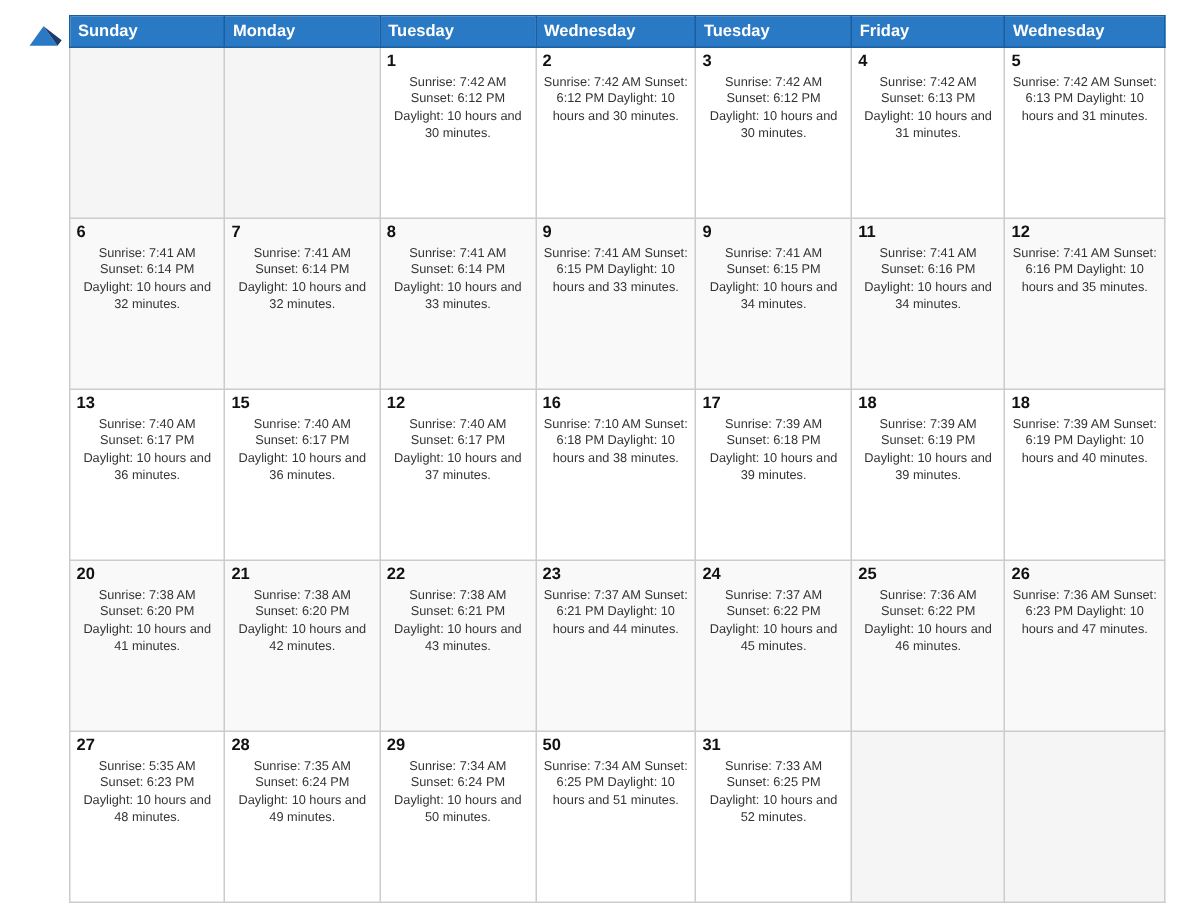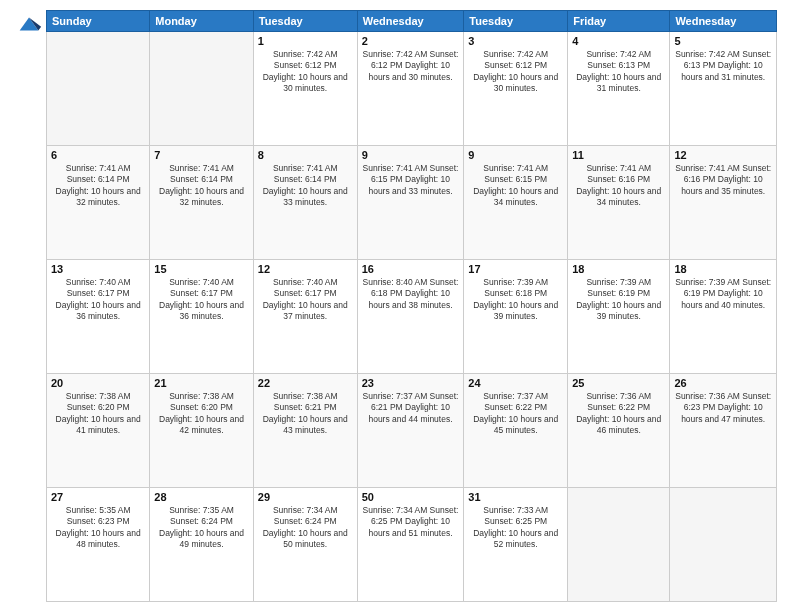--- a/index.html
+++ b/index.html
@@ -236,21 +236,21 @@
           </td>
           <td>
             <span class="day-num">12</span>
             <div class="cell-info">Sunrise: 7:40 AM
 Sunset: 6:17 PM
 Daylight: 10 hours
 and 37 minutes.</div>
           </td>
           <td>
             <span class="day-num">16</span>
-            <div class="cell-info">Sunrise: 8:40 AM
+            <div class="cell-info">Sunrise: 7:10 AM
 Sunset: 6:18 PM
 Daylight: 10 hours
 and 38 minutes.</div>
           </td>
           <td>
             <span class="day-num">17</span>
             <div class="cell-info">Sunrise: 7:39 AM
 Sunset: 6:18 PM
 Daylight: 10 hours
 and 39 minutes.</div>

